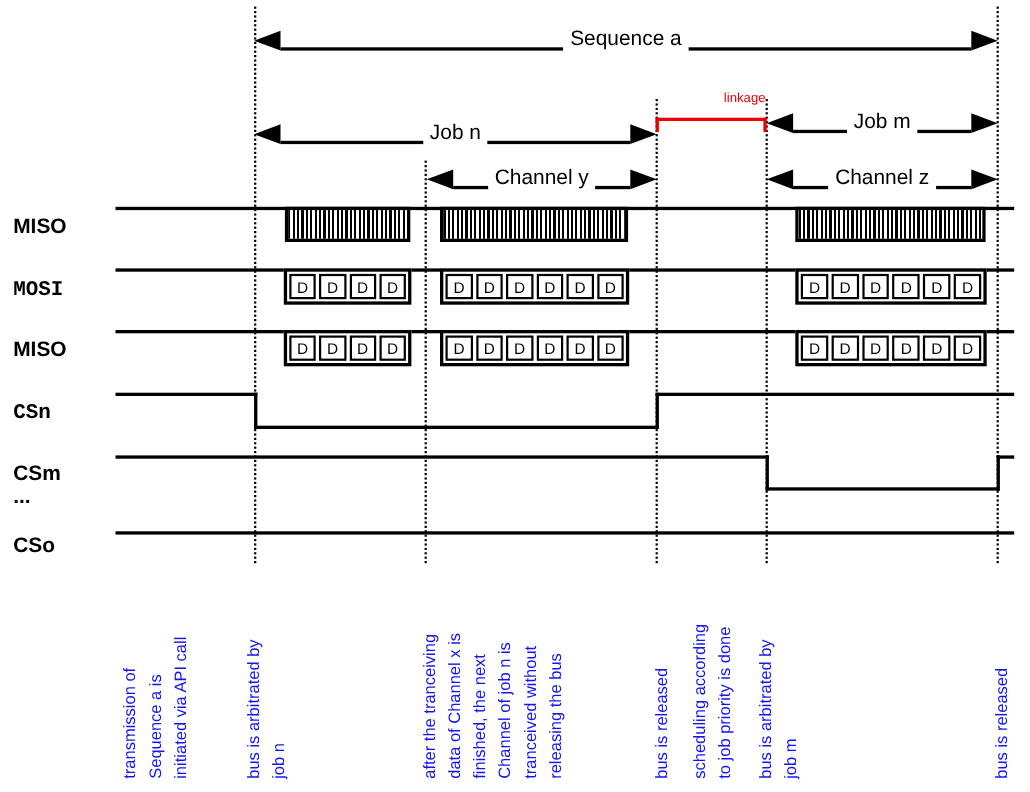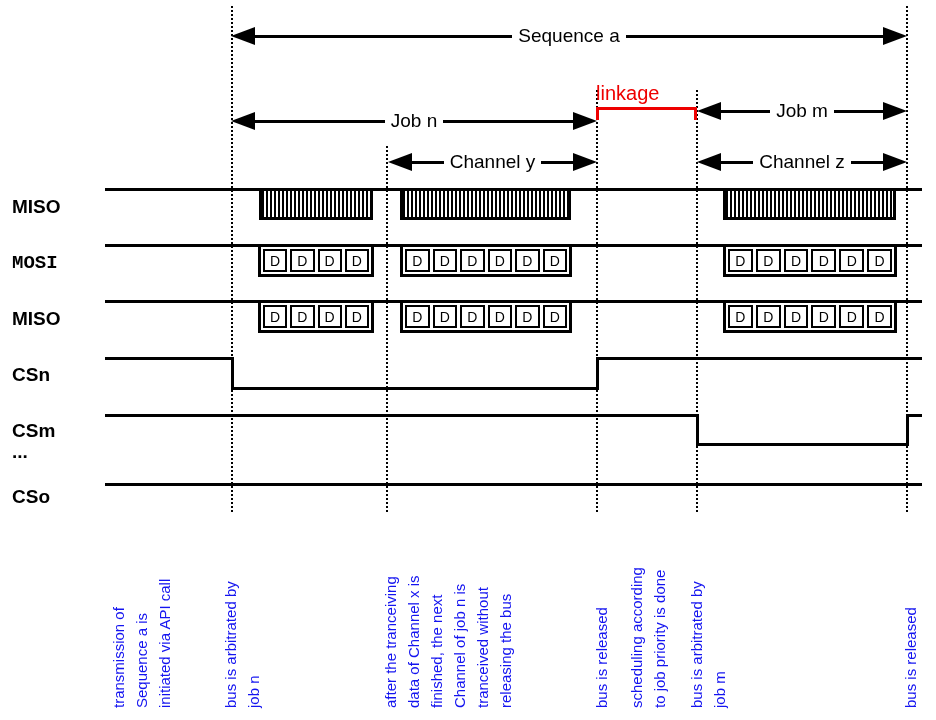--- a/index.html
+++ b/index.html
@@ -4,39 +4,39 @@
 <style>
   html,body{margin:0;padding:0;background:#fff;}
   #canvas{position:relative;width:936px;height:720px;background:#fff;overflow:hidden;
           font-family:"Liberation Sans",sans-serif;color:#000;}
   
   .vdot{position:absolute;width:0;border-left:2px dotted #000;}
   
   .hline{position:absolute;height:3px;background:#000;}
   .vline{position:absolute;width:3px;background:#000;}
   
-  .harrow{position:absolute;display:flex;align-items:center;height:20px;}
+  .harrow{position:absolute;display:flex;align-items:flex-end;height:20px;}
   .harrow .ln{flex:1;height:3px;background:#000;}
   .ah{width:0;height:0;flex:0 0 auto;}
   .ah-l{border-top:9px solid transparent;border-bottom:9px solid transparent;border-right:24px solid #000;}
   .ah-r{border-top:9px solid transparent;border-bottom:9px solid transparent;border-left:24px solid #000;}
   .albl{font-size:19px;padding:0 6px;white-space:nowrap;background:#fff;line-height:20px;}
   
   .burst{position:absolute;top:188px;height:32px;box-sizing:border-box;border:3px solid #000;
          background:repeating-linear-gradient(90deg,#000 0 2px,#fff 2px 4px);}
   
   .dgroup{position:absolute;height:33px;box-sizing:border-box;border:3px solid #000;
           display:flex;gap:3px;padding:2px;background:#fff;}
   .dbox{flex:1;box-sizing:border-box;border:2px solid #000;font-size:14px;line-height:20px;
         text-align:center;background:#fff;}
   
   .siglbl{position:absolute;left:12px;font-weight:bold;font-size:19px;white-space:nowrap;}
   
   .linkbracket{position:absolute;box-sizing:border-box;border:3px solid #ee0000;border-bottom:none;}
-  .linklbl{position:absolute;color:#ee0000;font-size:20px;text-align:left;}
+  .linklbl{position:absolute;color:#ee0000;font-size:12px;text-align:right;}
   
   .annot{position:absolute;width:0;height:0;overflow:visible;}
   .annot > div{position:absolute;left:0;top:0;width:220px;transform:rotate(-90deg);
                transform-origin:0 0;color:#1414f0;font-size:15px;line-height:23px;
                white-space:pre-line;}
 </style>
 </head>
 <body>
 
 <div id="canvas">
@@ -87,21 +87,21 @@
     <span class="ln"></span>
     <span class="ah ah-r"></span>
   </div>
 
   <div class="linklbl" style="left:596px;top:82px;width:100px;">linkage</div>
   <div class="linkbracket" style="left:596px;top:107px;width:101px;height:13px;"></div>
 
   <div class="siglbl" style="top:196px;">MISO</div>
   <div class="siglbl" style="top:252px;font-family:Liberation Mono, monospace;">MOSI</div>
   <div class="siglbl" style="top:308px;">MISO</div>
-  <div class="siglbl" style="top:364px;">CSn</div>
+  <div class="siglbl" style="top:364px;font-family:Liberation Mono, monospace;">CSn</div>
   <div class="siglbl" style="top:420px;">CSm</div>
   <div class="siglbl" style="top:441px;">...</div>
   <div class="siglbl" style="top:486px;text-align:right;">CSo</div>
 
   <div class="hline" style="left:105px;top:188px;width:817px;"></div>
   <div class="burst" style="left:259px;width:114px;"></div>
   <div class="burst" style="left:400px;width:171px;"></div>
   <div class="burst" style="left:723px;width:173px;"></div>
 
   <div class="hline" style="left:105px;top:244px;width:817px;"></div>

